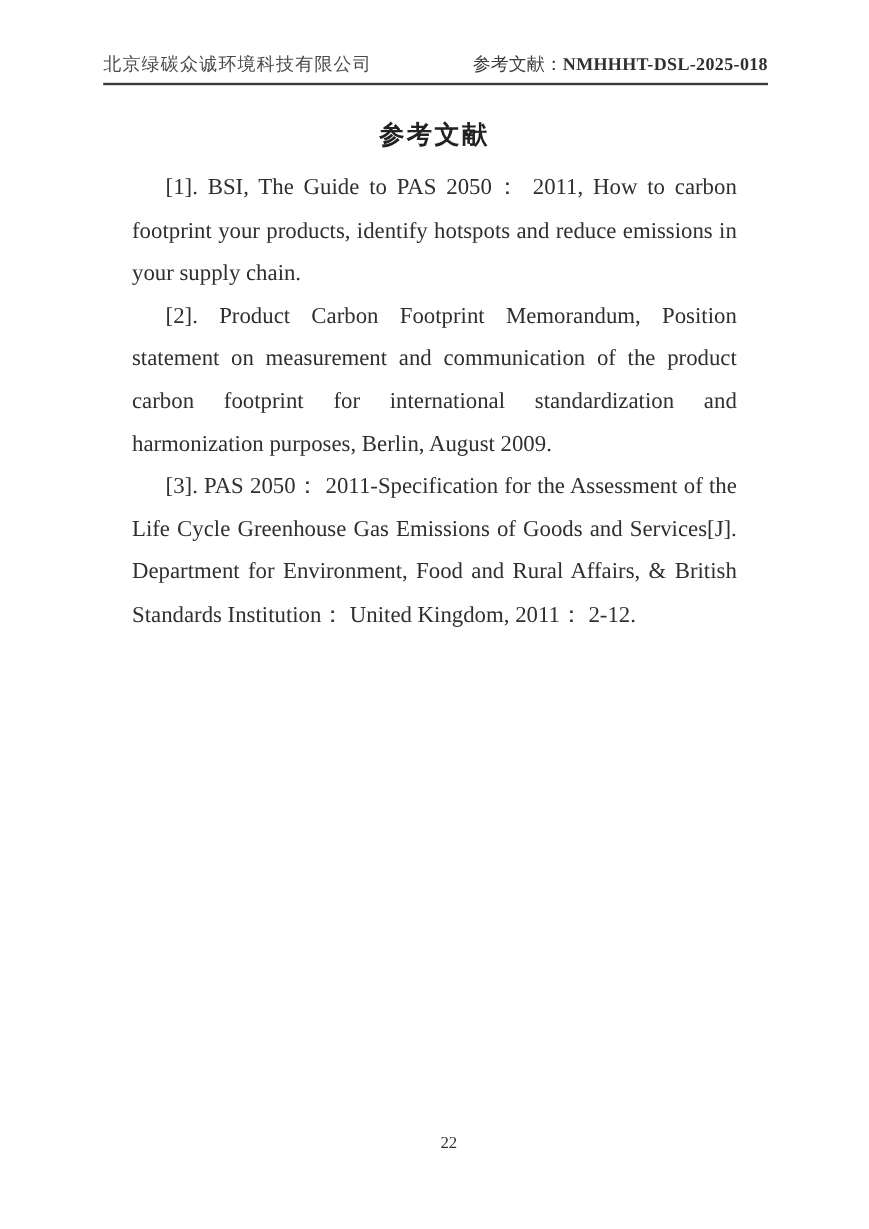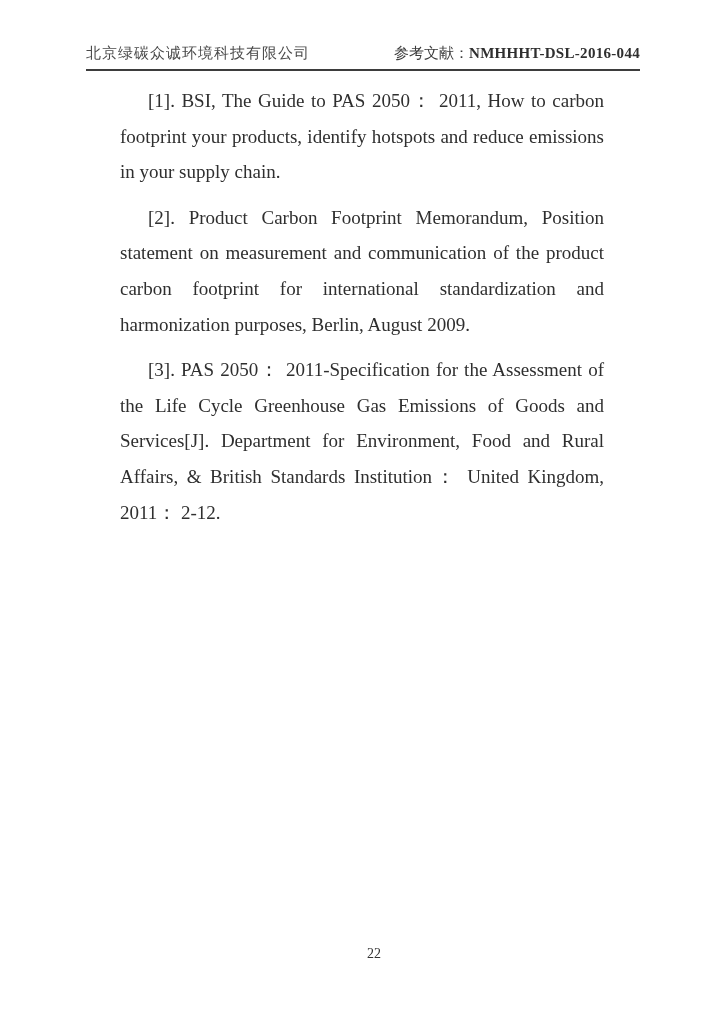--- a/index.html
+++ b/index.html
@@ -52,43 +52,44 @@
   .refs {
     margin: 12px 110px 0 110px;
     width: 504px;
     font-size: 19px;
     line-height: 35.6px;
     color: #2f2f2f;
     text-align: justify;
     text-align-last: left;
   }
   .ref {
-    margin: 10px;
+    margin: 0;
     text-indent: 28px;
   }
   .footer {
     position: absolute;
     left: 0; right: 0;
     bottom: 62px;
     text-align: center;
     font-size: 14px;
     color: #333333;
     padding-left: 24px;
   }
 </style>
 </head>
 <body>
 
 <div class="page">
 
   <div class="header">
     <span class="company">北京绿碳众诚环境科技有限公司</span>
-    <span class="docnum"><span>参考文献：</span><span class="num">NMHHHT-DSL-2016-044</span></span>
+    <span class="docnum"><span>参考文献：</span><span class="num">NMHHHT-DSL-2025-018</span></span>
   </div>
 
+  <h1 class="title">参考文献</h1>
 
   <div class="refs">
     <p class="ref">[1]. BSI, The Guide to PAS 2050： 2011, How to carbon footprint your products, identify hotspots and reduce emissions in your supply chain.</p>
     <p class="ref">[2]. Product Carbon Footprint Memorandum, Position statement on measurement and communication of the product carbon footprint for international standardization and harmonization purposes, Berlin, August 2009.</p>
     <p class="ref">[3]. PAS 2050： 2011-Specification for the Assessment of the Life Cycle Greenhouse Gas Emissions of Goods and Services[J]. Department for Environment, Food and Rural Affairs, &amp; British Standards Institution： United Kingdom, 2011： 2-12.</p>
   </div>
 
   <div class="footer">
     <span>22</span>
   </div>

